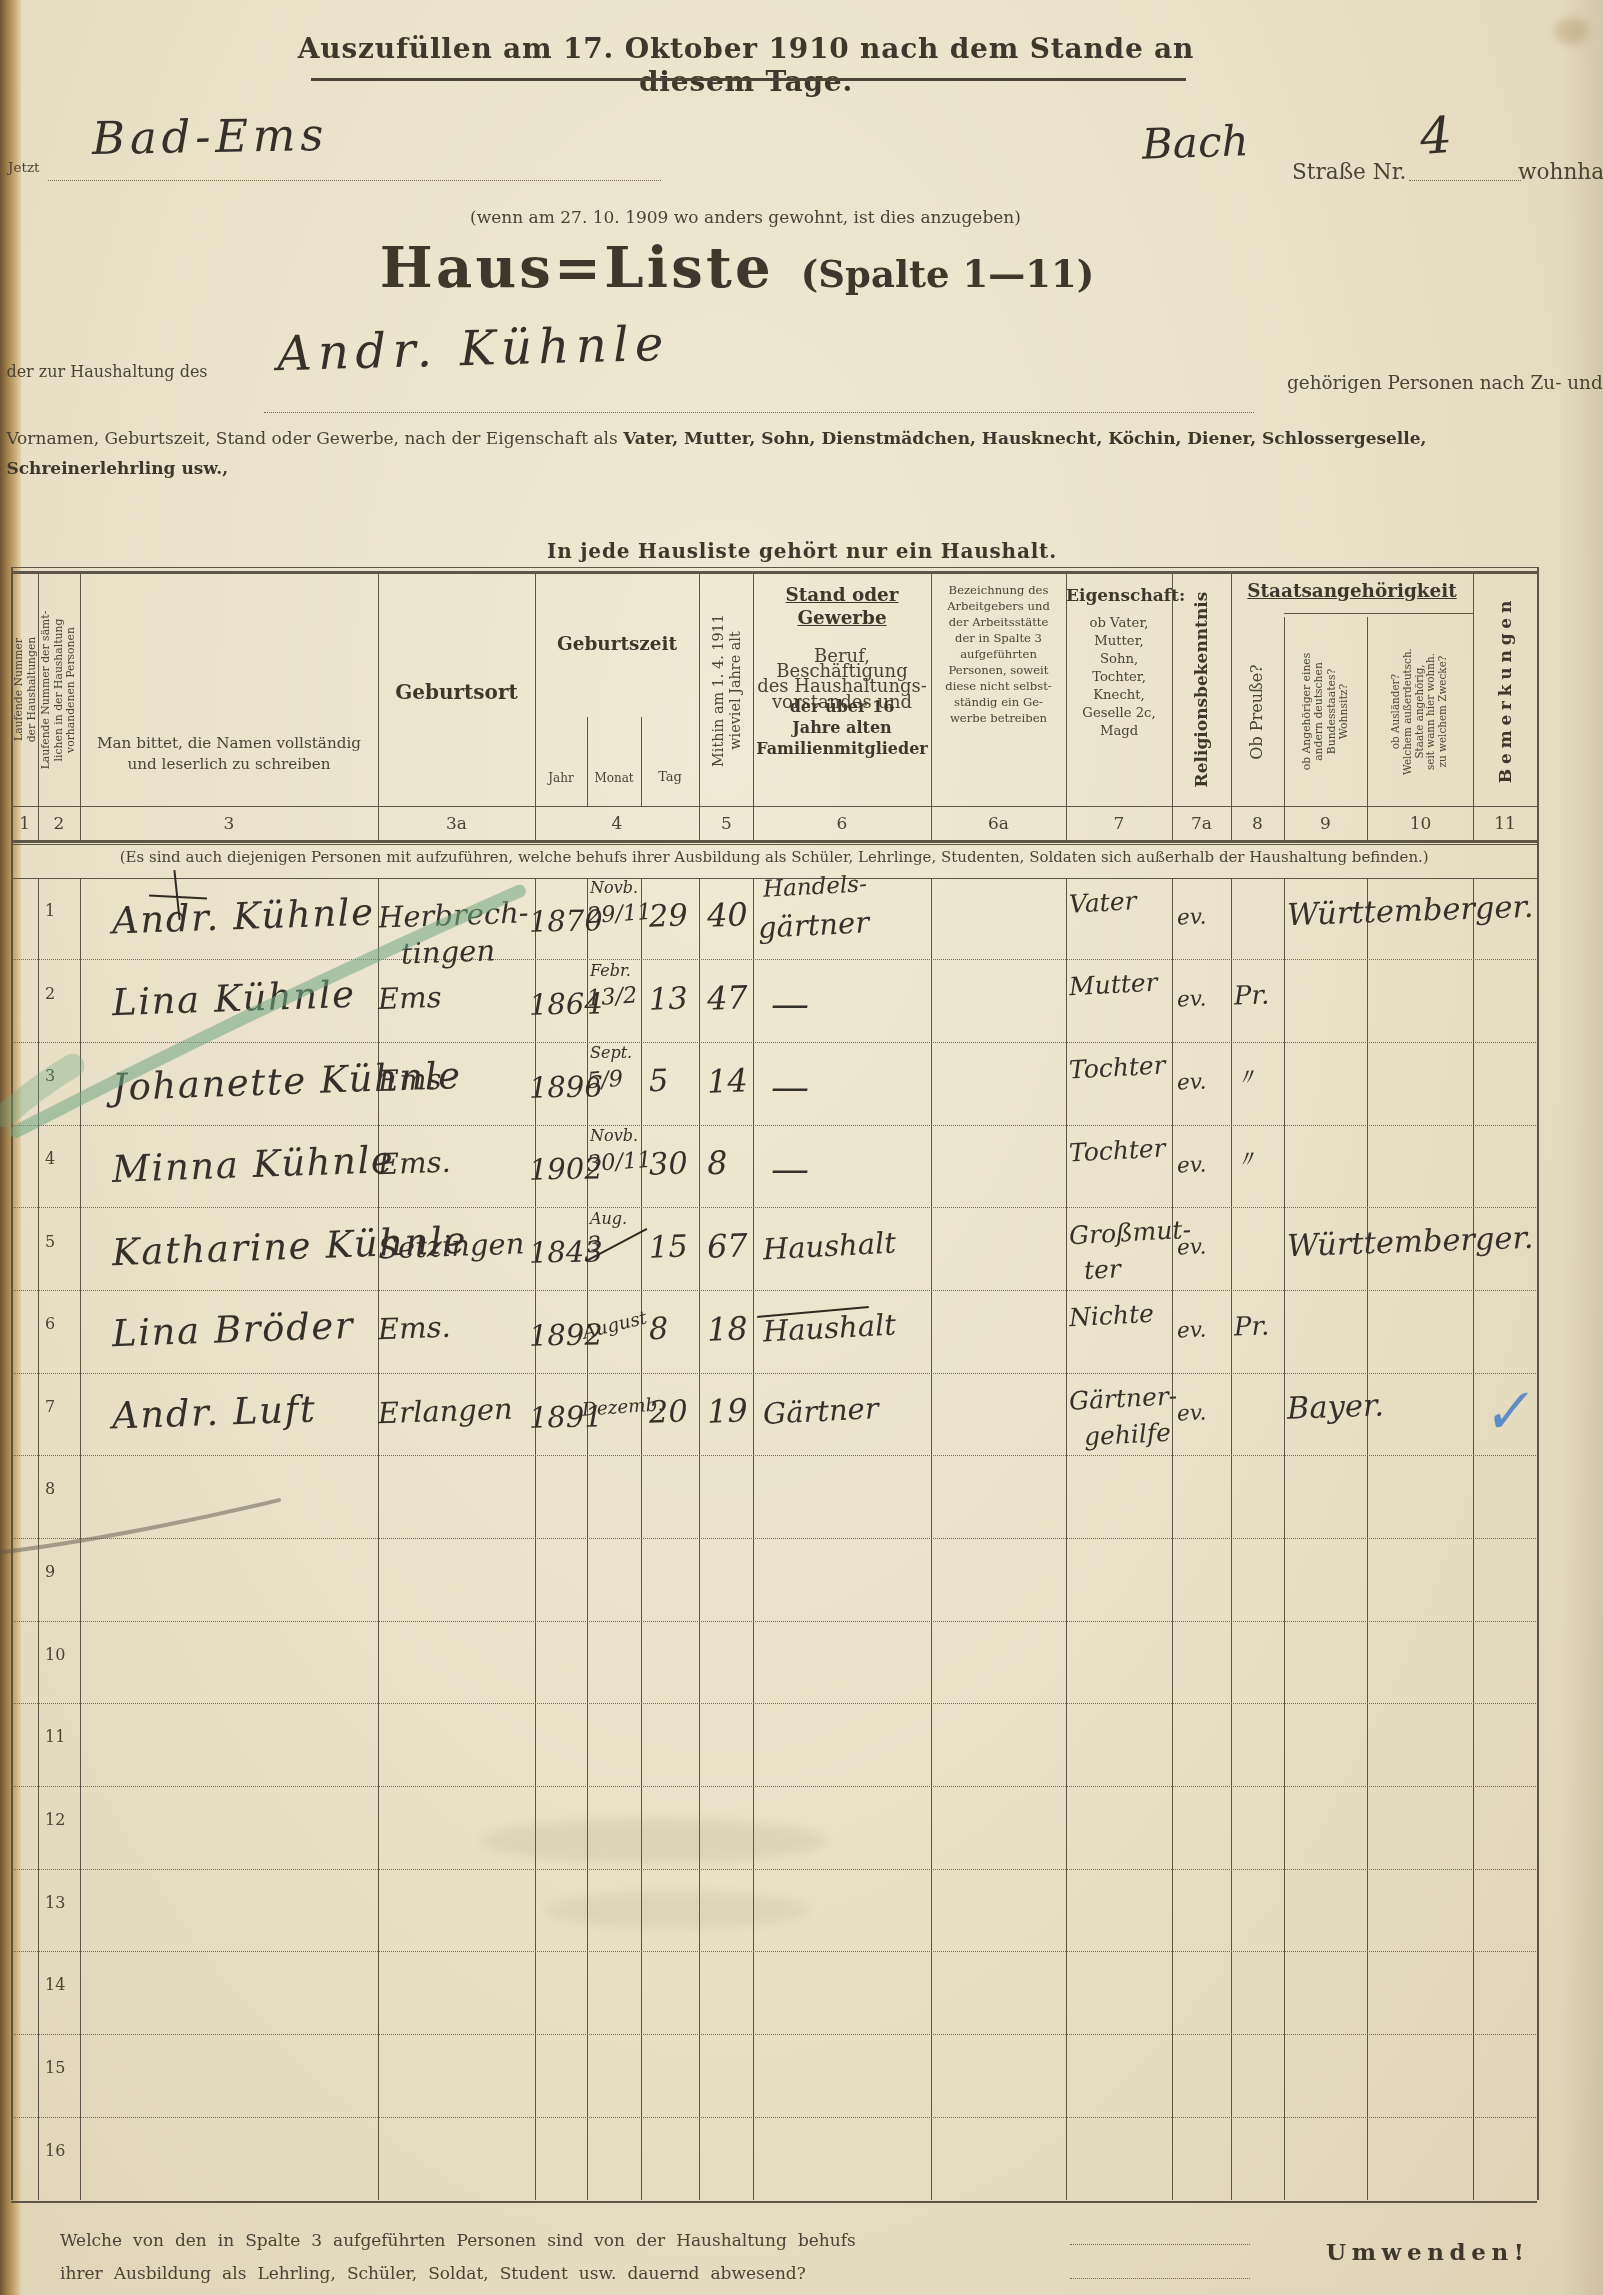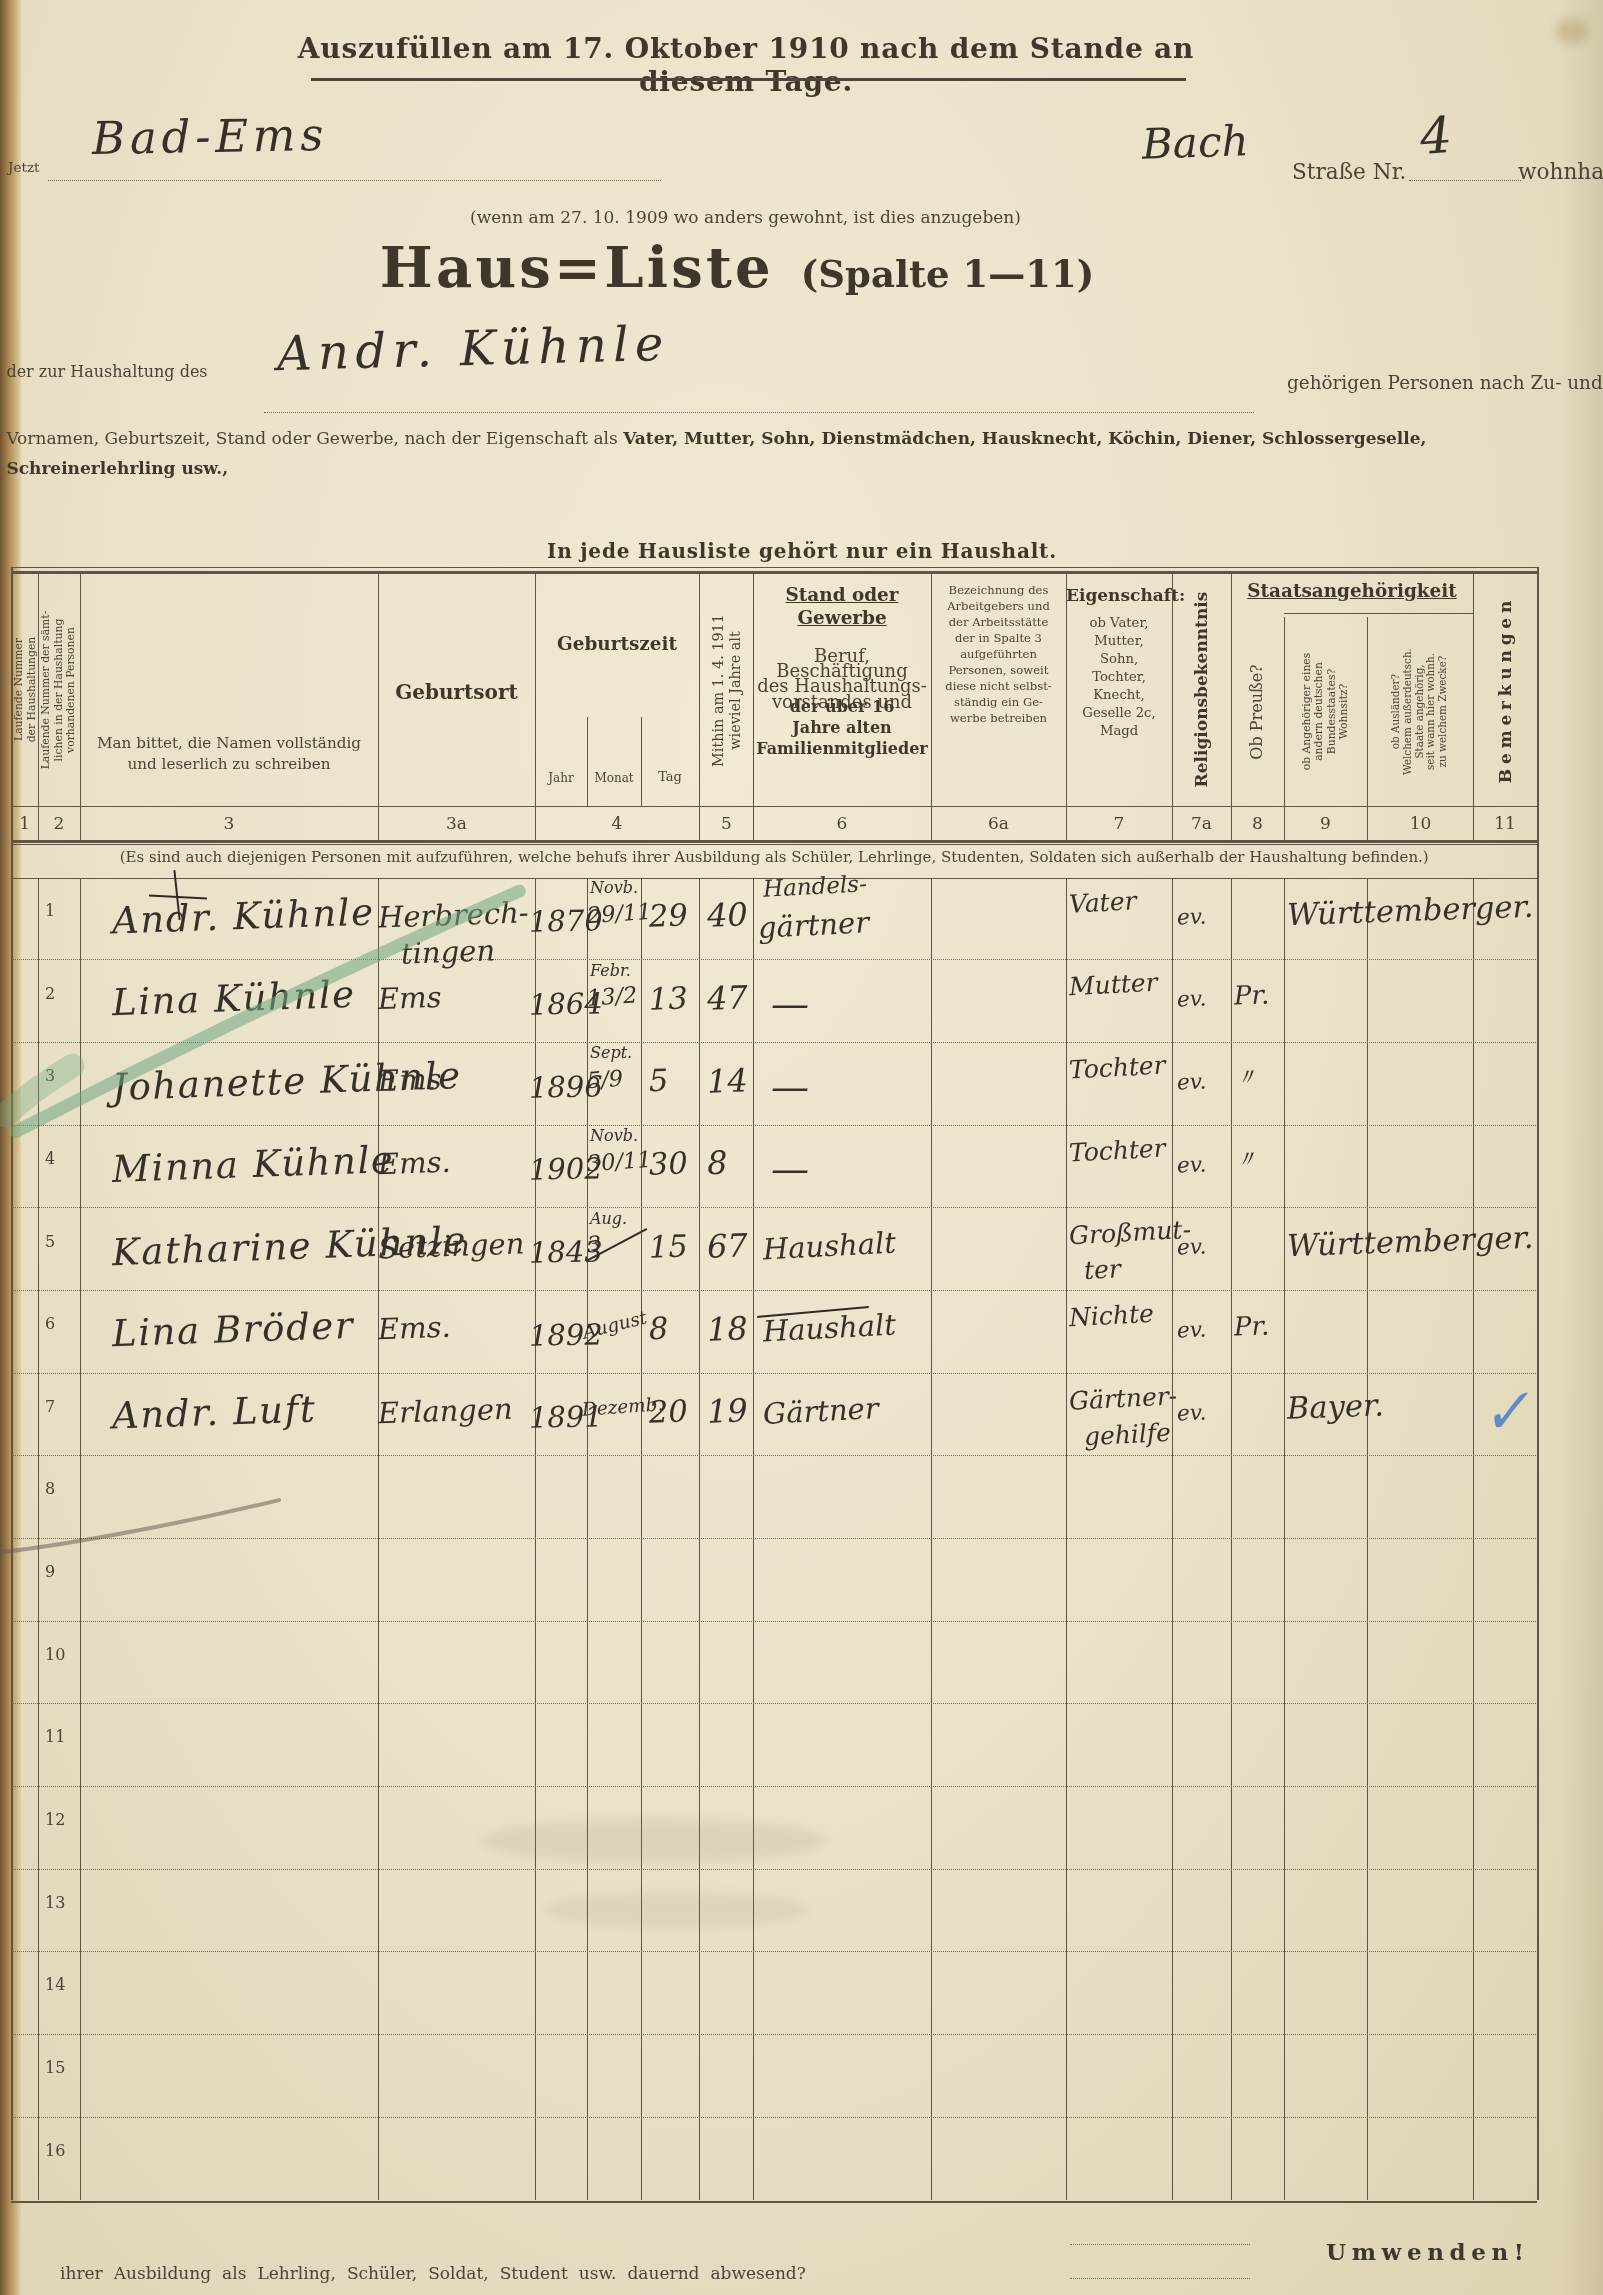--- a/index.html
+++ b/index.html
@@ -291,19 +291,20 @@
   <svg class="abs" width="1603" height="2295" style="left:0;top:0;pointer-events:none;" viewBox="0 0 2000 2864">
     <path d="M 20 1412 C 150 1345, 380 1230, 648 1112" stroke="rgba(111,168,129,0.55)" stroke-width="16" fill="none" stroke-linecap="round"></path>
     <path d="M 6 1392 C 30 1370, 60 1348, 90 1330" stroke="rgba(111,168,129,0.35)" stroke-width="30" fill="none" stroke-linecap="round"></path>
     <path d="M -8 1938 C 90 1928, 240 1898, 348 1872" stroke="rgba(95,88,78,0.5)" stroke-width="5" fill="none" stroke-linecap="round"></path>
   </svg>
 
   <div class="smudge" style="left:481px;top:1819px;width:345px;height:44px;background:rgba(140,130,95,0.13);"></div>
   <div class="smudge" style="left:545px;top:1892px;width:264px;height:36px;background:rgba(140,130,95,0.11);"></div>
   <div class="smudge" style="left:1555px;top:17.6px;width:34px;height:26px;background:rgba(150,120,60,0.28);"></div>
 
+  <div class="print" style="left:60px;top:2230px;font-size:17px;word-spacing:5.6px;">Welche von den in Spalte 3 aufgeführten Personen sind von der Haushaltung behufs</div>
   <div class="print" style="left:60px;top:2263px;font-size:17px;word-spacing:5.6px;">ihrer Ausbildung als Lehrling, Schüler, Soldat, Student usw. dauernd abwesend?</div>
   <div class="dot" style="left:1070px;top:2244px;width:180px;"></div>
   <div class="dot" style="left:1070px;top:2278px;width:180px;"></div>
   <div class="print b" style="left:1326px;top:2238px;font-size:23px;letter-spacing:5.6px;">Umwenden!</div>
 
 </div>
 
 
 </body></html>

